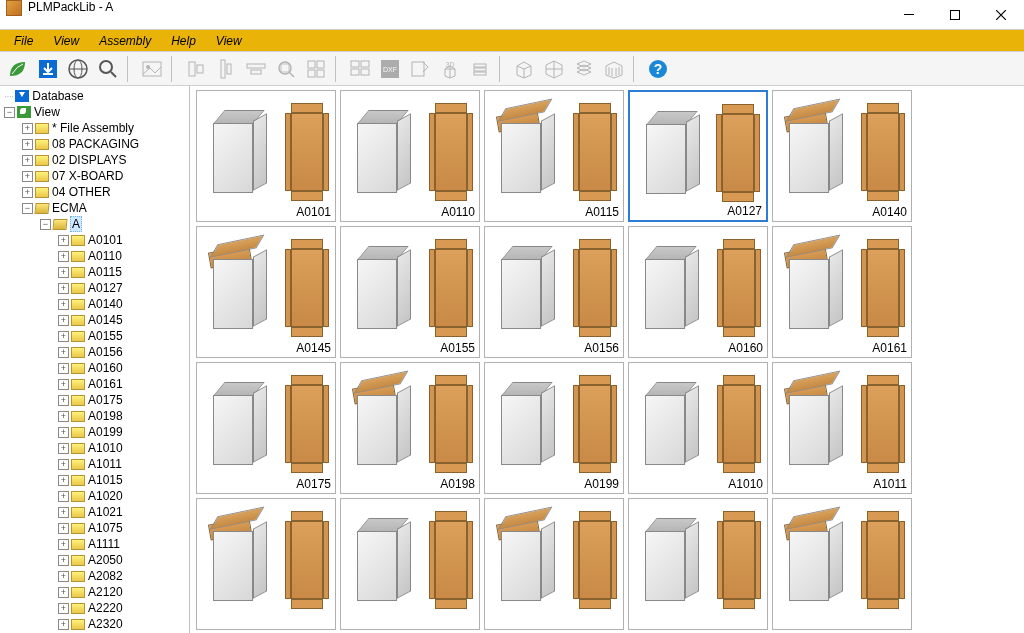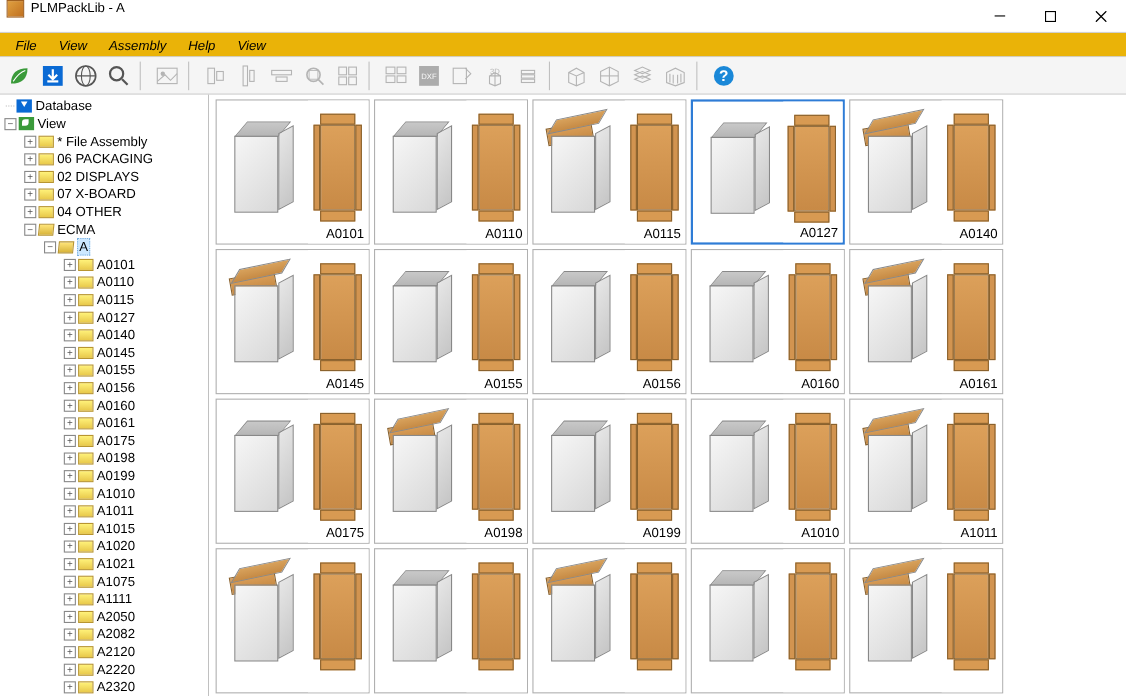--- a/index.html
+++ b/index.html
@@ -242,21 +242,21 @@
     </div>
     <div id="root-children">
         <div class="tree-node" style="padding-left: 20px;">
           <span class="exp">+</span>
           <span class="folder-icon"></span>
           <span class="tree-label">* File Assembly</span>
         </div>
         <div class="tree-node" style="padding-left: 20px;">
           <span class="exp">+</span>
           <span class="folder-icon"></span>
-          <span class="tree-label">06  PACKAGING</span>
+          <span class="tree-label">08  PACKAGING</span>
         </div>
         <div class="tree-node" style="padding-left: 20px;">
           <span class="exp">+</span>
           <span class="folder-icon"></span>
           <span class="tree-label">02  DISPLAYS</span>
         </div>
         <div class="tree-node" style="padding-left: 20px;">
           <span class="exp">+</span>
           <span class="folder-icon"></span>
           <span class="tree-label">07  X-BOARD</span>

